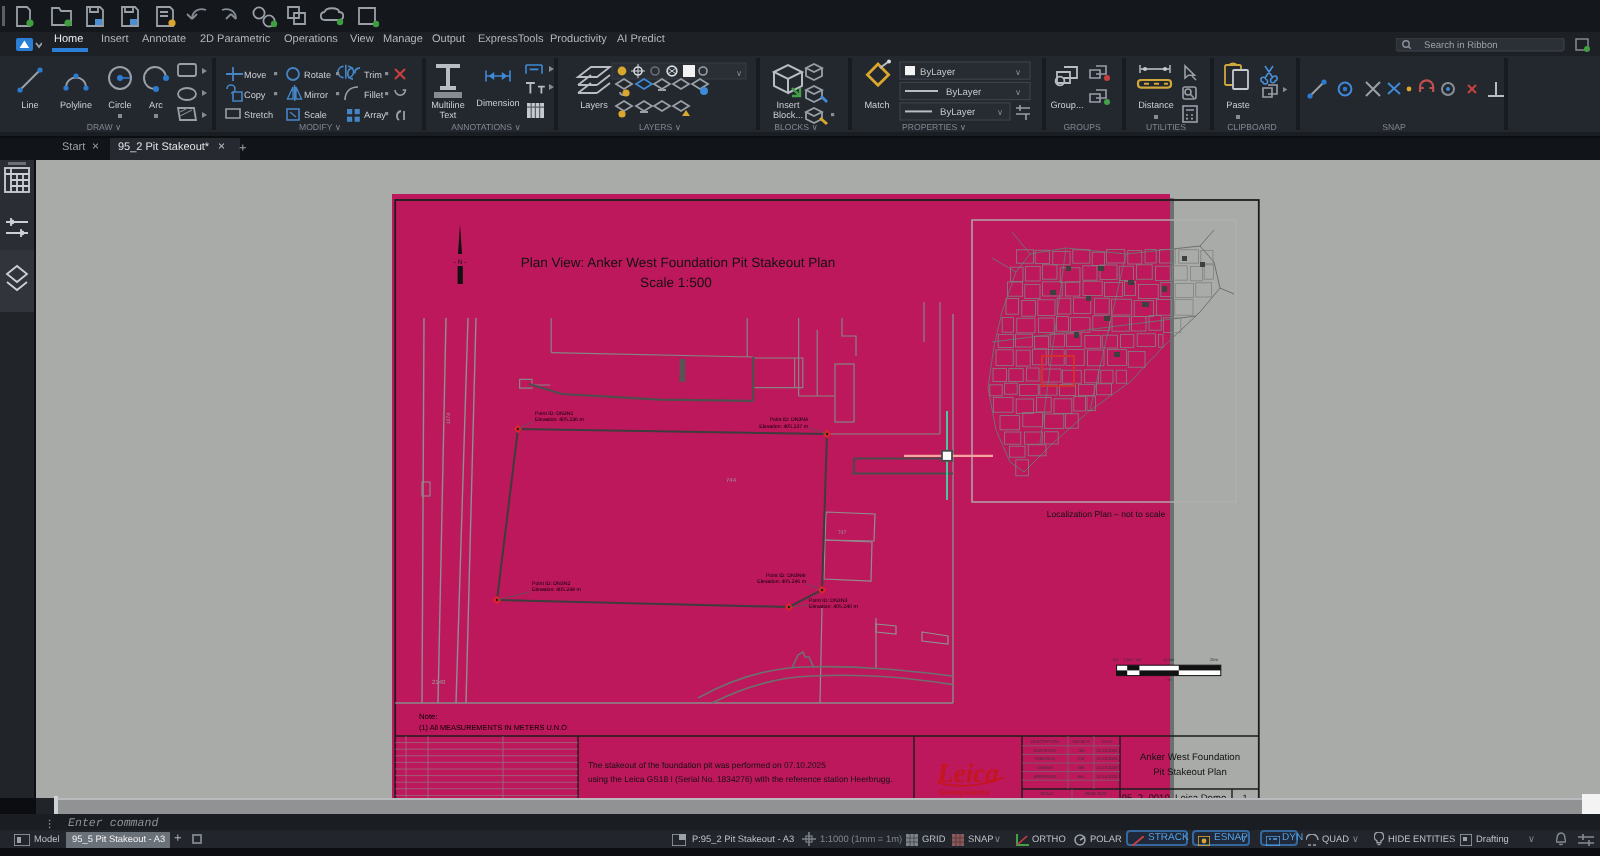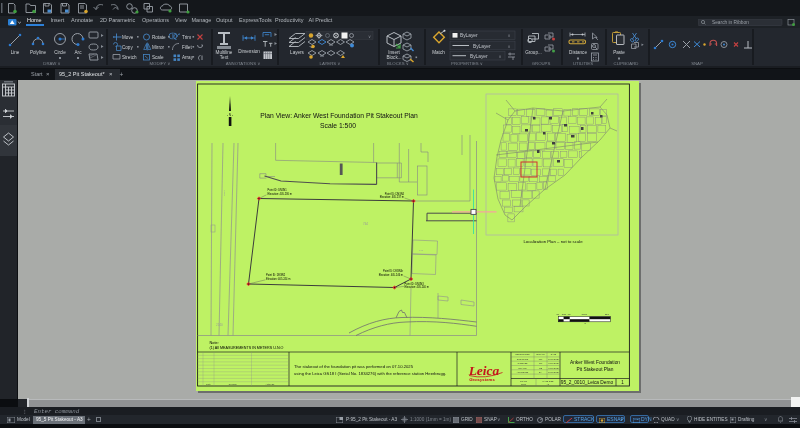--- a/index.html
+++ b/index.html
@@ -13,21 +13,21 @@
   #menurow { left:0; top:16px; width:800px; height:12px; background:#1d2126; }
   .mtab { position:absolute; top:1px; font-size:5.5px; color:#b3b8be; }
   
   #ribbon { left:0; top:28px; width:800px; height:40px; background:#22262d; }
   
   #tabrow { left:0; top:68px; width:800px; height:12px; background:#111418; border-top:1px solid #0c0e11; }
   
   #sidebar { left:0; top:80px; width:18px; height:319px; background:#212429; border-right:1px solid #0e1013; }
   
   #canvas { left:18px; top:80px; width:782px; height:319px; background:#a9aba8; }
-  #paper { position:absolute; left:178px; top:1px; width:443px; height:310px; background:#bef264;
+  #paper { position:absolute; left:178px; top:17px; width:389px; height:310px; background:#be185d;
     box-shadow:2px 2px 0 rgba(60,60,60,0.55); }
   
   #hscroll { left:18px; top:399px; width:782px; height:8px; background:#212429; }
   #cmdrow { left:0; top:407px; width:800px; height:8px; background:#1a1d22; }
   #statusbar { left:0; top:415px; width:800px; height:9px; background:#22262c; font-size:4.7px; color:#bcc1c7; }
   #bottomstrip { left:0; top:424px; width:800px; height:4px; background:#0b0d10; }
   .st { position:absolute; top:1.5px; white-space:nowrap; }
   .chip { position:absolute; top:0px; height:8px; border:1px solid #34689e; border-radius:2px;
     background:#20293a; color:#55a2e4; font-size:5px; line-height:6px; padding:0 2px; }
 </style>

